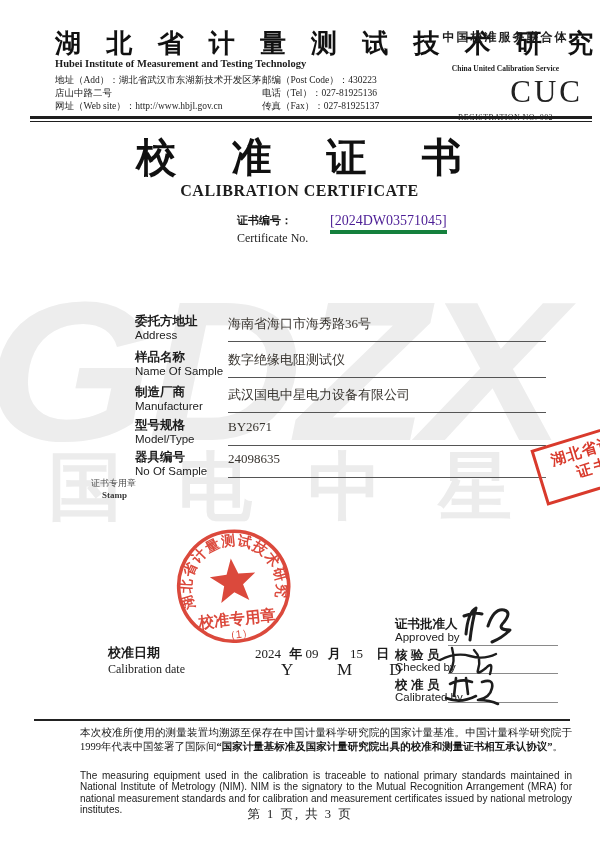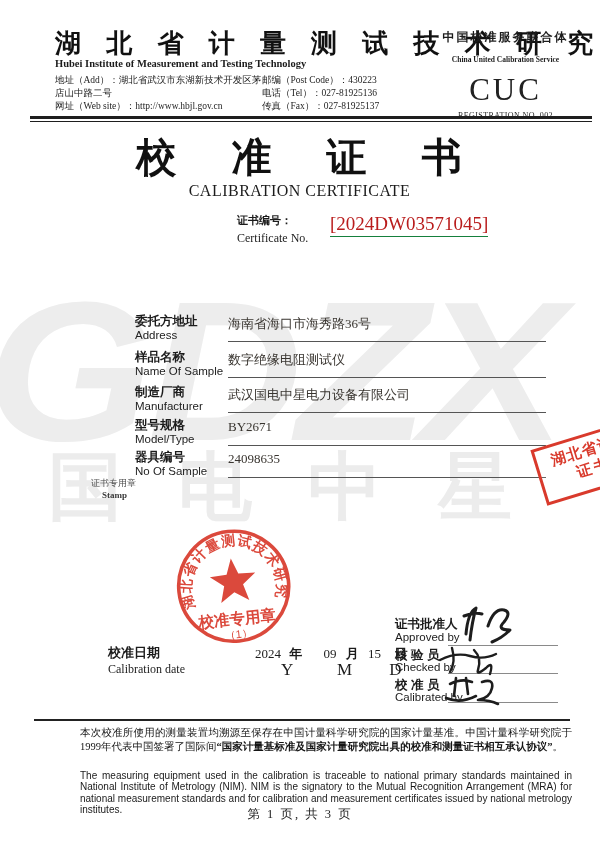--- a/index.html
+++ b/index.html
@@ -17,34 +17,34 @@
   .content { position:absolute; inset:0; z-index:1; }
 
   
   .org-cn { left:55px; top:26px; font-family:"Liberation Sans",sans-serif; font-weight:bold;
     font-size:26px; letter-spacing:9px; white-space:nowrap; color:#111; }
   .org-en { left:55px; top:58px; font-weight:bold; font-size:10.5px; }
   .contact-col1 { left:55px; top:74px; width:212px; font-size:9.5px; line-height:13px; }
   .contact-col2 { left:262px; top:74px; width:175px; font-size:9.5px; line-height:13px; }
   .cuc { left:428px; top:29px; width:155px; text-align:center; }
   .cuc-cn { font-family:"Liberation Sans",sans-serif; font-weight:bold; font-size:12px; letter-spacing:2px; }
-  .cuc-en { font-size:7.5px; font-weight:bold; margin-top:9px; }
-  .cuc-abbr { font-size:31px; letter-spacing:3px; margin-top:8px; color:#222; }
+  .cuc-en { font-size:7.5px; font-weight:bold; margin-top:18px; }
+  .cuc-abbr { font-size:31px; letter-spacing:3px; margin-top:1px; color:#222;text-align:right; }
   .cuc-reg { font-size:8px; margin-top:3px; letter-spacing:0.4px; }
   .rule-double { left:30px; top:116px; width:562px; height:6px;
     border-top:3px solid #1e1e1e; border-bottom:1px solid #1e1e1e; }
 
   
   .title-cn { left:0; top:130px; width:620px; text-align:center; font-family:"Liberation Sans",sans-serif;
     font-weight:bold; font-size:40px; letter-spacing:22px; color:#101010; }
-  .title-en { left:0; top:182px; width:599px; text-align:center; font-weight:normal;
+  .title-en { left:0; top:182px; width:599px; text-align:center; font-weight:bold;
     font-size:16px; letter-spacing:0.5px; }
 
   .certno-cn { left:237px; top:213px; font-family:"Liberation Sans",sans-serif; font-weight:bold; font-size:11px; }
-  .certno-val { left:330px; top:213px; font-size:19px; color:#b91c1c; border-bottom:1px solid #15803d; padding-bottom:1px; }
+  .certno-val { left:330px; top:213px; font-size:14px; color:#4c1d95; border-bottom:4px solid #15803d; padding-bottom:1px; }
   .certno-en { left:237px; top:231px; font-size:12px; }
 
   
   .field { left:135px; width:412px; height:34px; }
   .f-cn { position:absolute; left:0; top:0; font-family:"Liberation Sans",sans-serif; font-weight:bold; font-size:12.5px; white-space:nowrap; }
   .f-en { position:absolute; left:0; top:16px; font-family:"Liberation Sans",sans-serif; font-size:11.5px; color:#222; white-space:nowrap; }
   .f-val { position:absolute; left:93px; top:2px; font-size:13px; color:#38342f; white-space:nowrap; }
   .f-line { position:absolute; left:93px; top:28px; width:318px; border-bottom:1px solid #555; }
 
   .stamp-lbl-cn { left:91px; top:477px; font-size:9px; color:#4a4a4a; }
@@ -167,21 +167,21 @@
     <div class="abs side-stamp">
       <div class="l1">湖北省计量测</div>
       <div class="l2">证书专</div>
     </div>
 
     <div class="abs date-cn">校准日期</div>
     <div class="abs date-en">Calibration date</div>
     <div class="abs date-row">
       <span>2024</span>
       <span class="u" style="margin-left:5px">年</span>
-      <span style="margin-left:18px">09</span>
+      <span style="">09</span>
       <span class="u" style="margin-left:6px">月</span>
       <span style="margin-left:6px">15</span>
       <span class="u" style="margin-left:10px">日</span>
     </div>
     <div class="abs ymd-row">
       <span style="margin-left:26px">Y</span>
       <span style="margin-left:40px">M</span>
       <span style="margin-left:33px">D</span>
     </div>
 

